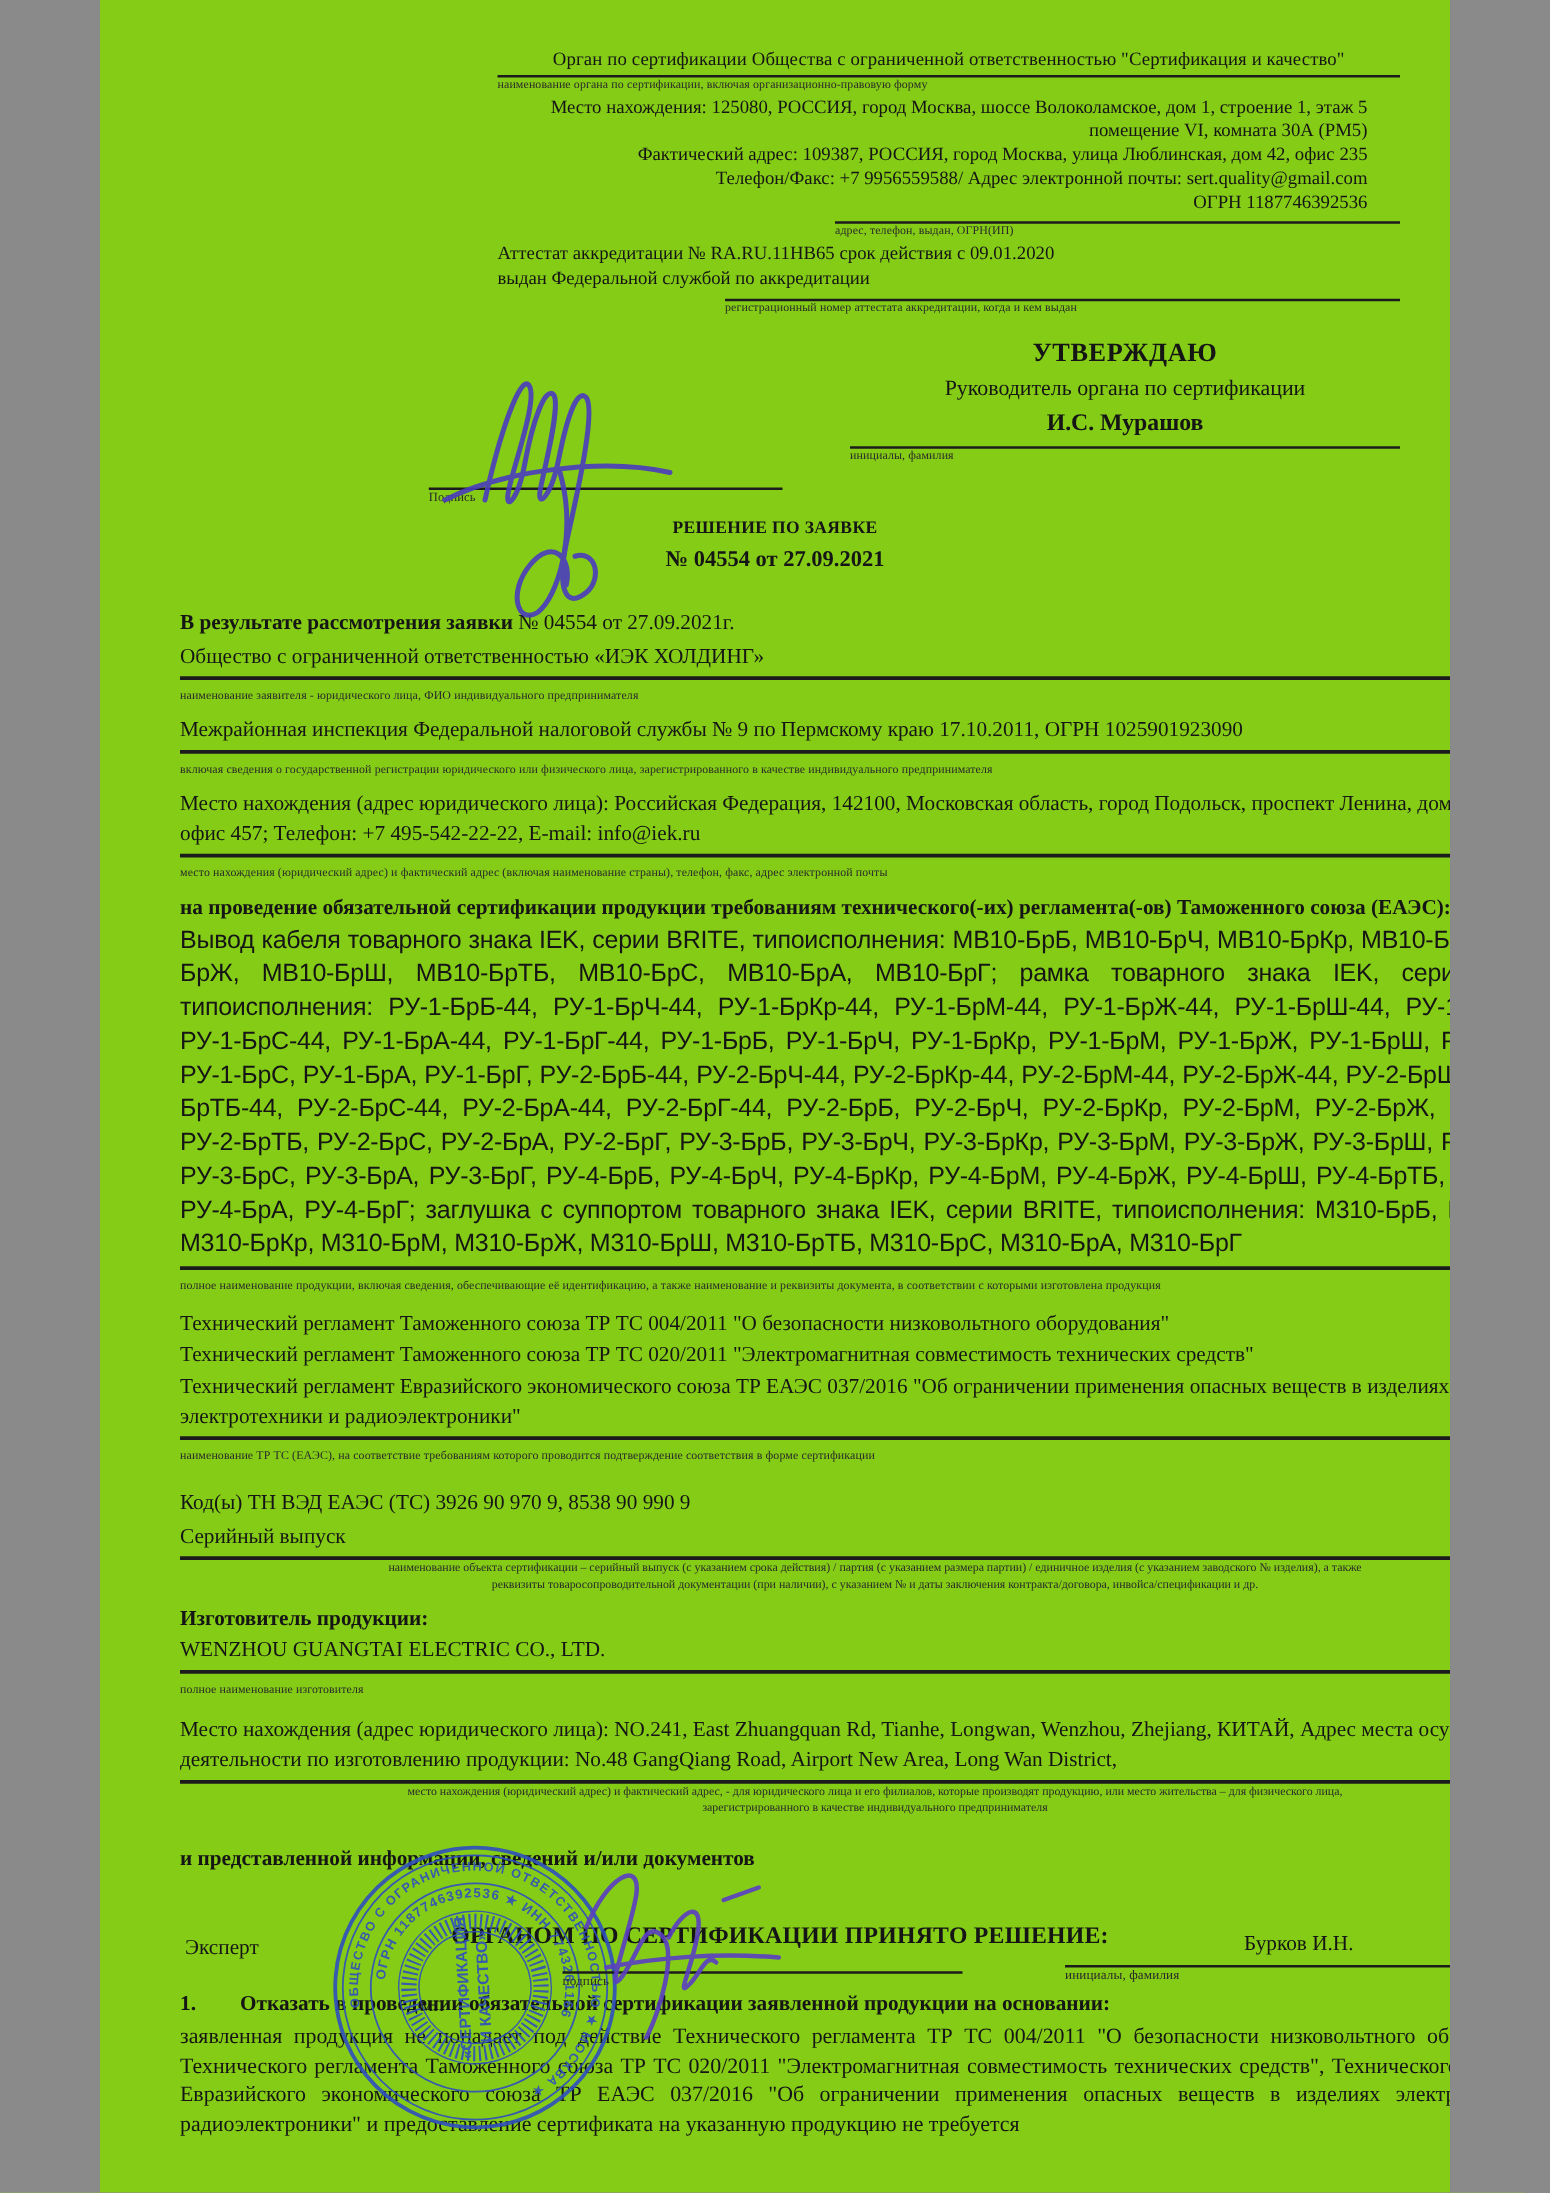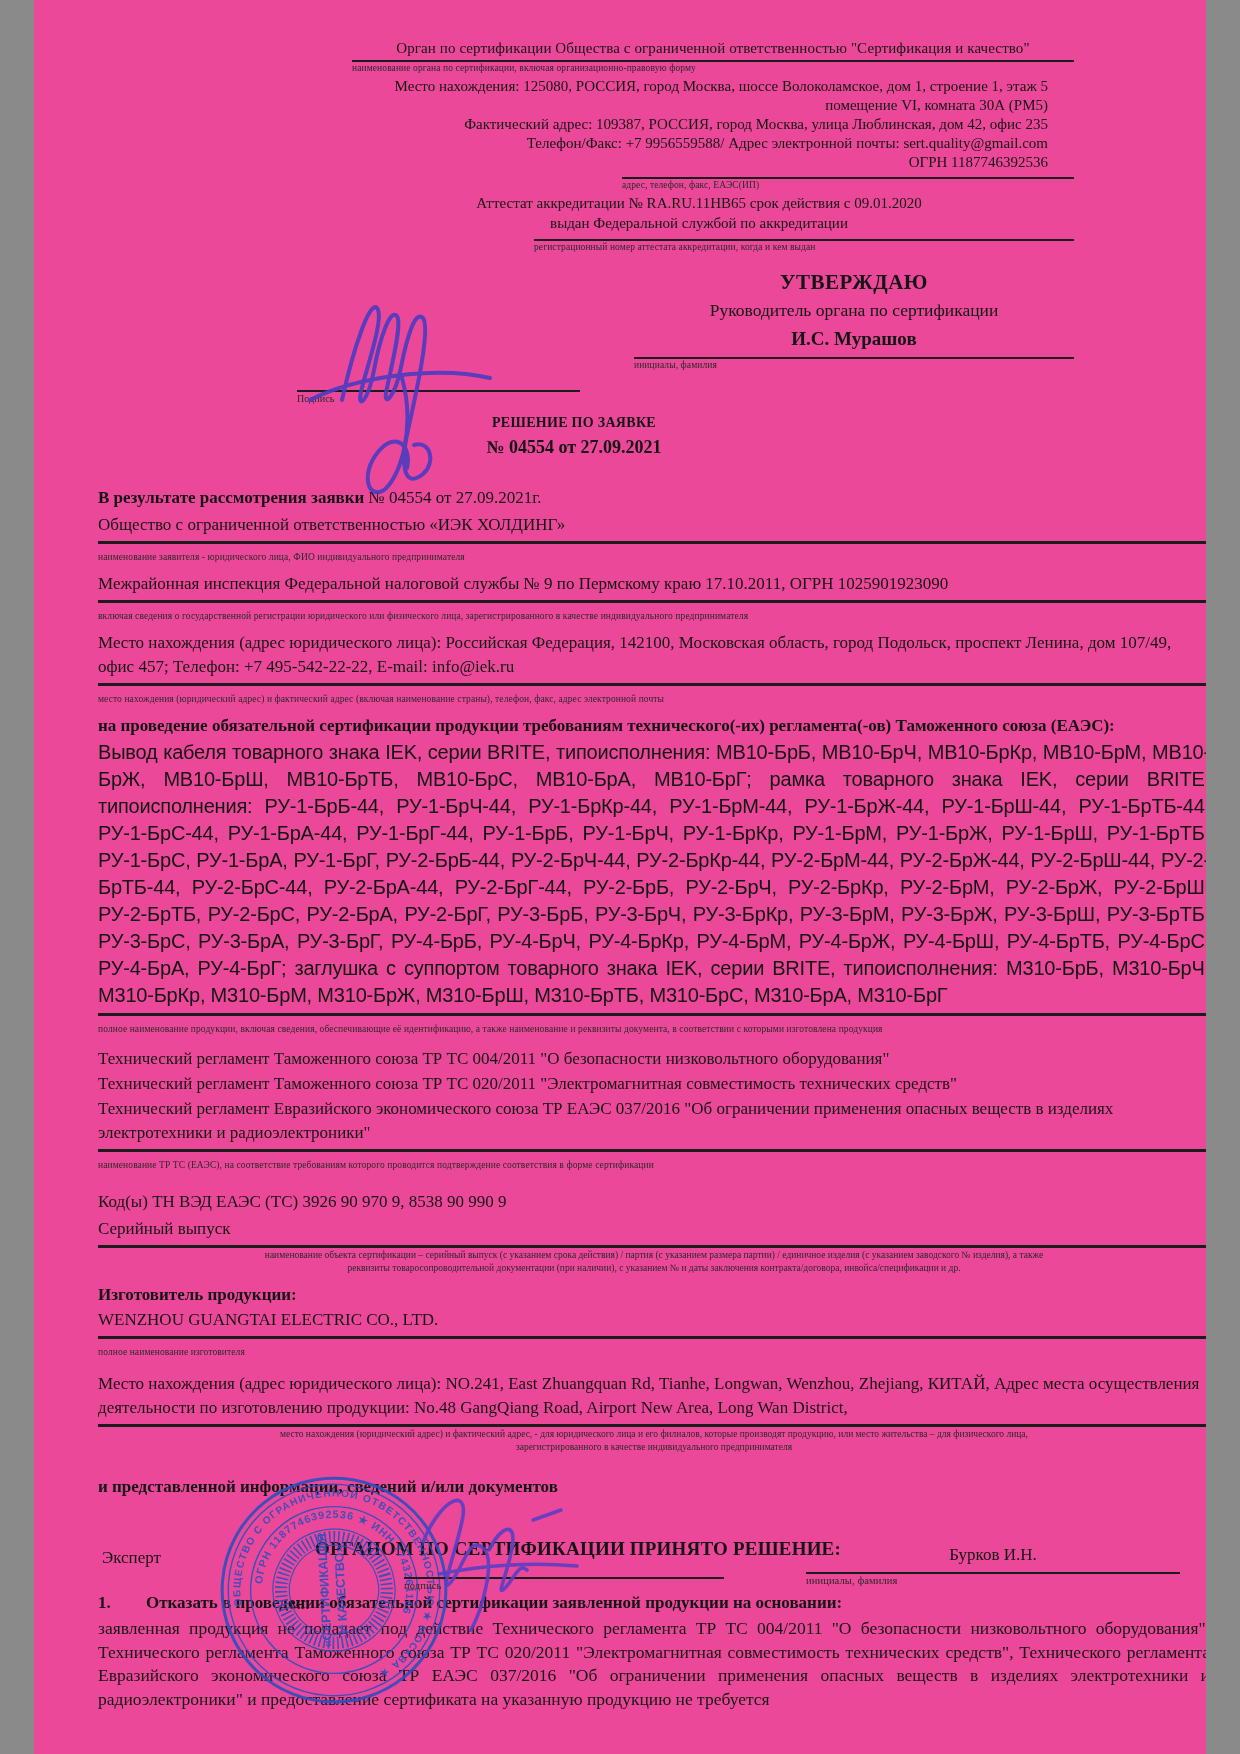--- a/index.html
+++ b/index.html
@@ -1,29 +1,29 @@
 <!DOCTYPE html>
 <html><head>
 <meta charset="utf-8">
 <style>
   html,body{margin:0;padding:0;background:#8a8a8a;}
   .sheet{
-    position:relative;width:1172px;height:1754px;background:#ec4899;
+    position:relative;width:1080px;height:1754px;background:#84cc16;
     font-family:"Liberation Serif", serif;color:#151515;margin:0 auto;overflow:hidden;
   }
   
   .hdr{position:absolute;left:318px;top:40px;width:722px;}
   .hdr-org{font-size:15px;text-align:center;letter-spacing:.1px;}
   .rule{border-top:2px solid #1c1c1c;margin-top:3px;}
   .rule-thick{border-top:3px solid #1c1c1c;margin-top:4px;}
   .cap{font-size:9.5px;text-align:left;color:#2a2a2a;padding-top:1px;letter-spacing:.1px;}
   .hdr-addr{margin-top:4px;text-align:right;padding-right:26px;font-size:15px;line-height:19px;}
   .hdr-sub{width:452px;margin-left:auto;margin-top:5px;}
   .hdr-sub3{width:540px;margin-left:auto;margin-top:6px;}
-  .hdr-accr{margin-top:3px;text-align:center;padding-right:28px;font-size:15px;line-height:20px;}
+  .hdr-accr{margin-top:3px;text-align:left;padding-right:28px;font-size:15px;line-height:20px;}
   
   .approve{position:absolute;left:600px;top:270px;width:440px;text-align:center;}
   .approve .a1{font-size:21px;font-weight:bold;letter-spacing:.5px;}
   .approve .a2{font-size:17.5px;margin-top:5px;}
   .approve .a3{font-size:19px;font-weight:bold;margin-top:7px;}
   .approve .rule{margin-top:7px;}
   
   .sig-top{position:absolute;left:268px;top:250px;width:200px;height:245px;z-index:3;}
   .sigline-top{position:absolute;left:263px;top:387px;width:283px;}
   .sigline-top .cap{font-size:10px;padding-right:95px;}
@@ -73,21 +73,21 @@
     <div class="cap">наименование органа по сертификации, включая организационно-правовую форму</div>
     <div class="hdr-addr">
       <div>Место нахождения: 125080, РОССИЯ, город Москва, шоссе Волоколамское, дом 1, строение 1, этаж 5</div>
       <div>помещение VI, комната 30А (РМ5)</div>
       <div>Фактический адрес: 109387, РОССИЯ, город Москва, улица Люблинская, дом 42, офис 235</div>
       <div>Телефон/Факс: +7 9956559588/ Адрес электронной почты: sert.quality@gmail.com</div>
       <div>ОГРН 1187746392536</div>
     </div>
     <div class="hdr-sub">
       <div class="rule"></div>
-      <div class="cap">адрес, телефон, факс, ЕАЭС(ИП)</div>
+      <div class="cap">адрес, телефон, выдан, ОГРН(ИП)</div>
     </div>
     <div class="hdr-accr">
       <div>Аттестат аккредитации № RA.RU.11НВ65 срок действия с 09.01.2020</div>
       <div>выдан Федеральной службой по аккредитации</div>
     </div>
     <div class="hdr-sub3">
       <div class="rule"></div>
       <div class="cap">регистрационный номер аттестата аккредитации, когда и кем выдан</div>
     </div>
   </div>

